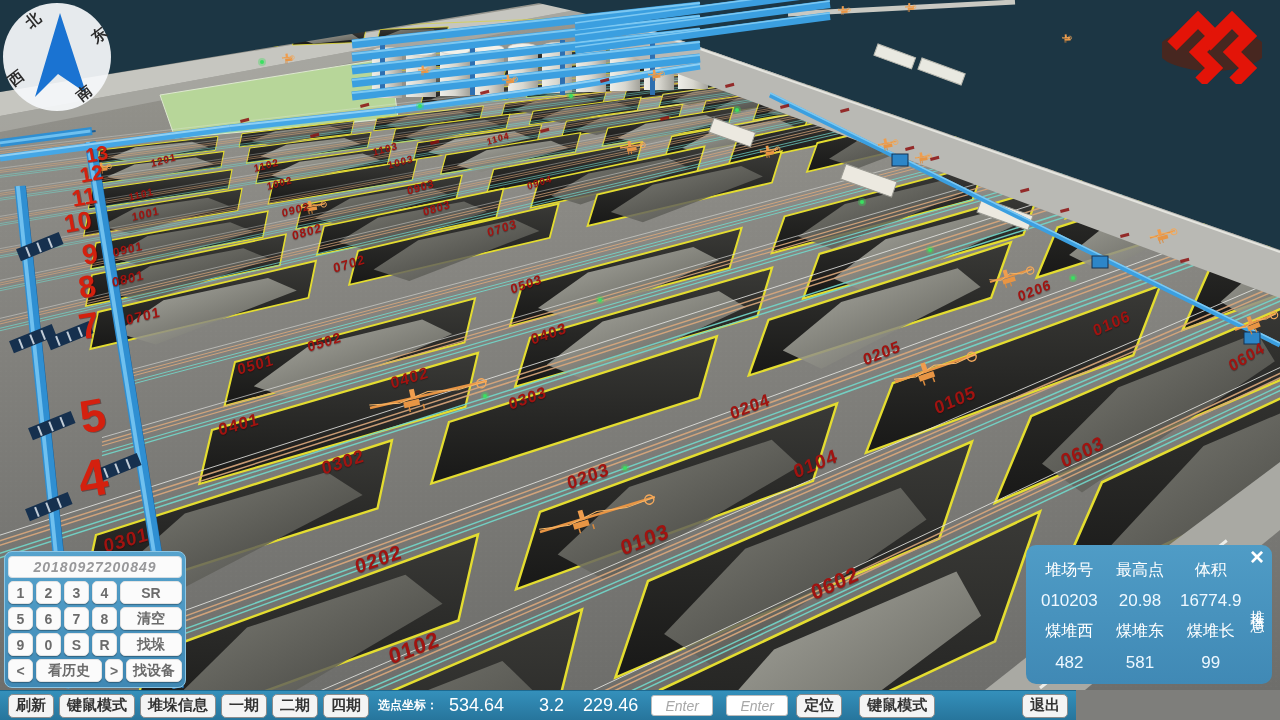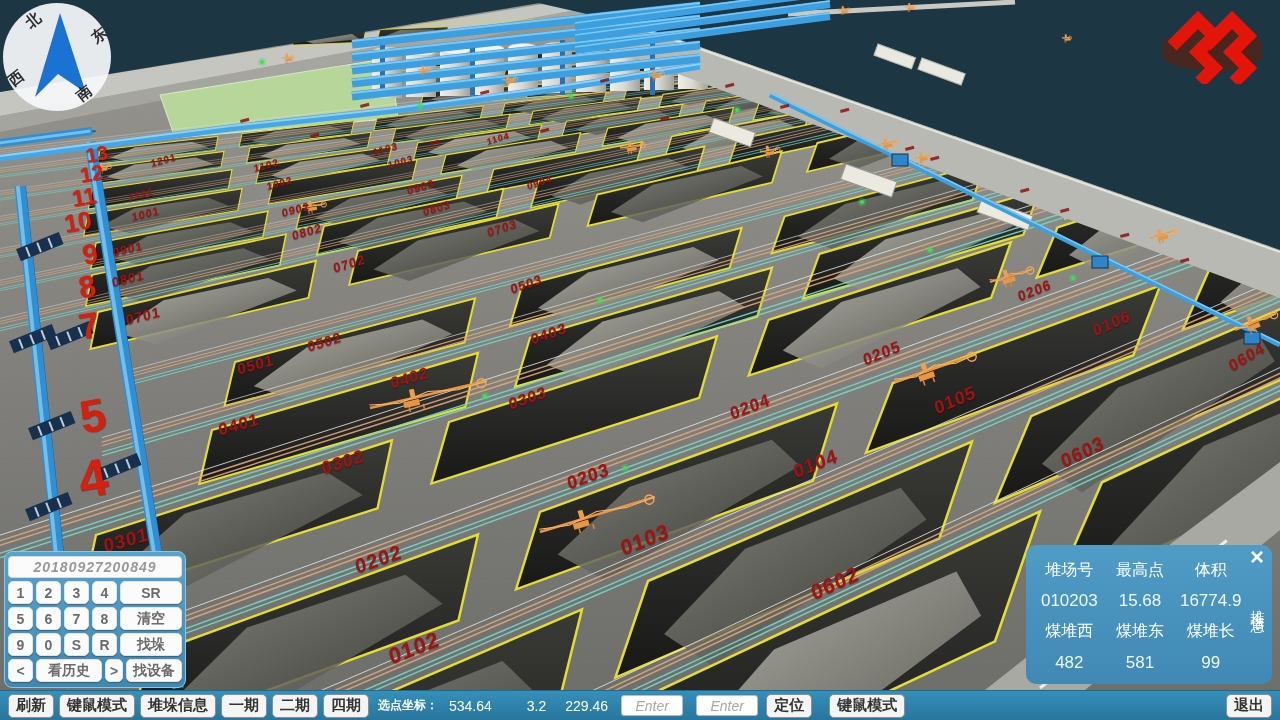--- a/index.html
+++ b/index.html
@@ -35,28 +35,28 @@
               background:linear-gradient(#4f9cc6,#4089b5);border-radius:10px;color:#fff;
               padding:10px 26px 6px 8px;}
   .info-grid{display:grid;grid-template-columns:1fr 1fr 1fr;grid-auto-rows:1fr;height:100%;
              align-items:center;justify-items:center;font-size:16px;}
   .info-grid .val{font-size:17px;color:#eef8ff;}
   .info-close{position:absolute;top:0px;right:8px;font-size:24px;font-weight:700;color:#fff;
               line-height:24px;cursor:pointer;}
   .info-side{position:absolute;right:5px;top:54px;writing-mode:vertical-rl;font-size:14px;
              letter-spacing:3px;color:#fff;}
   
-  .toolbar{position:absolute;left:0;top:690px;width:1280px;height:30px;
+  .toolbar{position:absolute;left:0;top:690px;width:1076px;height:30px;
            background:linear-gradient(#3490bb,#27759c);border-top:1px solid #1d6a91;
            display:flex;align-items:center;padding:0 8px;gap:5px;}
   .t-btn{height:24px;background:#f4f4f4;border:1px solid #8d8d8d;border-radius:5px;
          font-weight:700;font-size:15px;color:#333;padding:0 7px;display:flex;align-items:center;
          white-space:nowrap;}
   .coord-label{color:#fff;font-size:12px;font-weight:700;margin-left:4px;white-space:nowrap;}
-  .coord-val{color:#fff;font-size:14px;}
+  .coord-val{color:#fff;font-size:18px;}
   .cv1{margin-left:6px;}.cv2{margin-left:30px;}.cv3{margin-left:14px;}
   .t-input{width:62px;height:21px;margin-left:8px;border:1px solid #bbb;border-radius:3px;
            background:#fff;font:italic 14px "Liberation Sans",sans-serif;color:#999;
            text-align:center;padding:0;}
   .t-input::placeholder{color:#a8a8a8;font-style:italic;}
   .spacer{flex:1;}
 </style>
 </head>
 <body>
 
@@ -818,21 +818,21 @@
       </div>
   </div>
 
   <div class="info-panel">
     <span class="info-close">×</span>
     <div class="info-grid" id="info-grid">
         <span>堆场号</span>
         <span>最高点</span>
         <span>体积</span>
         <span class="val">010203</span>
-        <span class="val">15.68</span>
+        <span class="val">20.98</span>
         <span class="val">16774.9</span>
         <span>煤堆西</span>
         <span>煤堆东</span>
         <span>煤堆长</span>
         <span class="val">482</span>
         <span class="val">581</span>
         <span class="val">99</span>
       </div>
     <span class="info-side">堆垛信息</span>
   </div>

